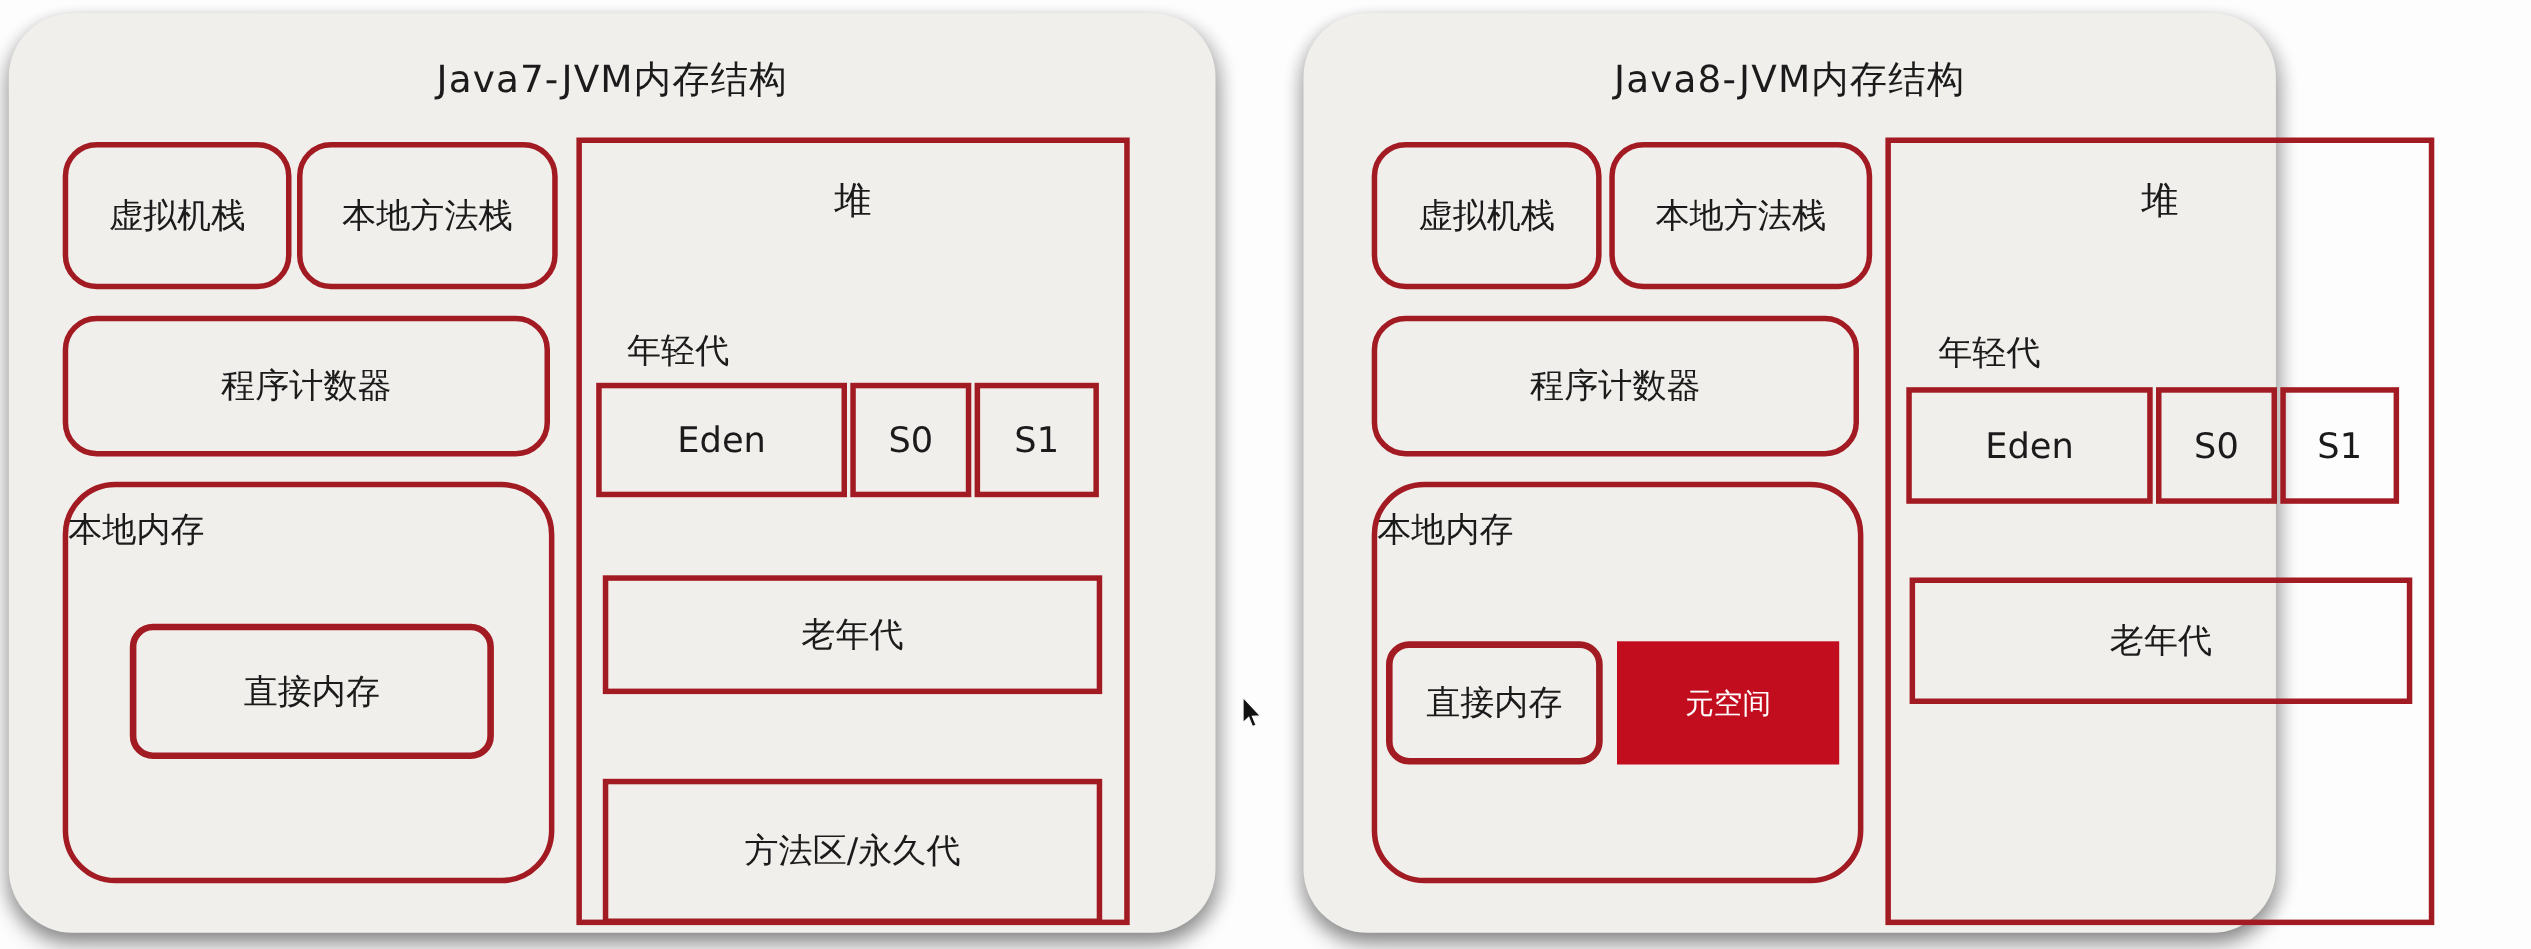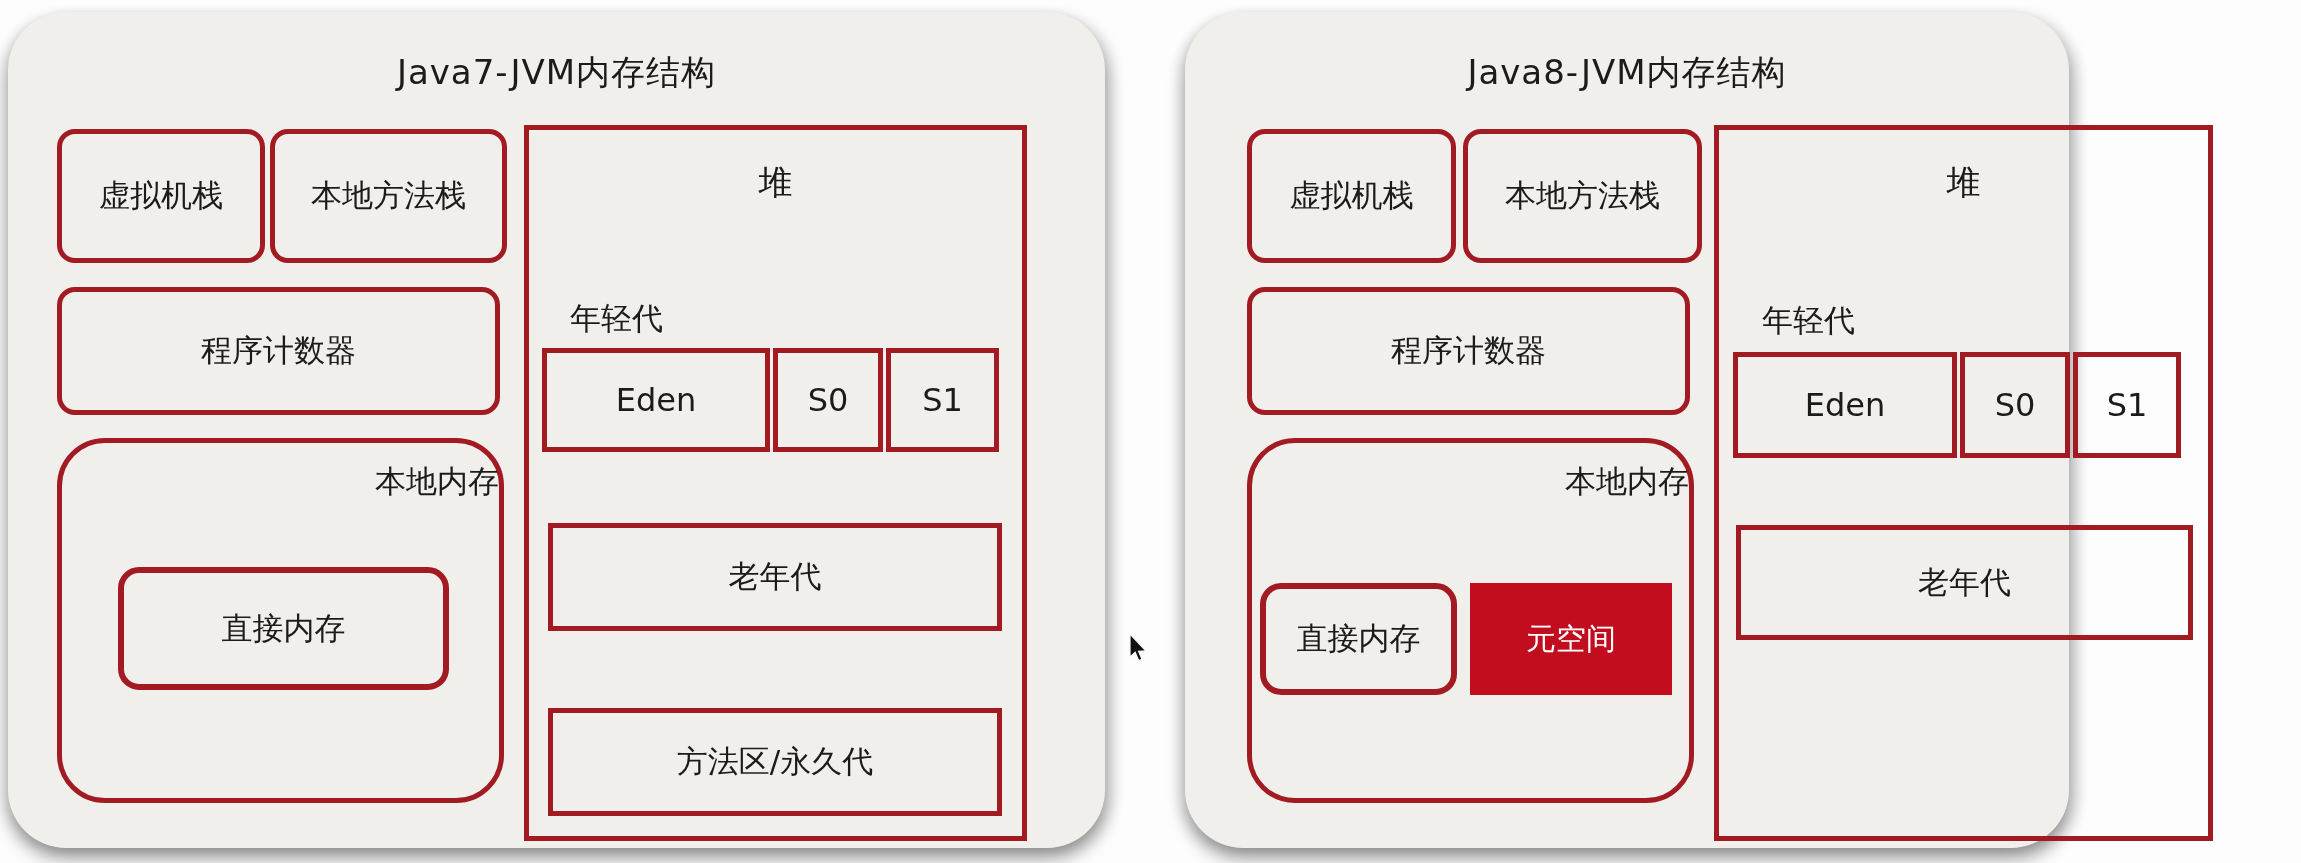--- a/index.html
+++ b/index.html
@@ -17,35 +17,35 @@
     box-shadow:0 12px 18px rgba(0,0,0,.30), 8px 4px 14px rgba(0,0,0,.14), -6px 4px 12px rgba(0,0,0,.10);
   }
   .ptitle{
     position:absolute;top:22px;left:0;right:0;text-align:center;
     font-size:34px;letter-spacing:1px;margin-top:16px;
   }
   .rbox,.sbox,.gen-cell{
     box-sizing:border-box;display:flex;align-items:center;justify-content:center;
     border:5px solid var(--red);font-size:31px;
   }
-  .rbox{position:absolute;border-radius:18px;}
+  .rbox{position:absolute;border-radius:31px;}
   .rbox.big{border-radius:48px;align-items:flex-start;}
   .sbox{position:absolute;border-radius:0;}
   .container-label{
-    position:absolute;top:18px;left:0;right:0;text-align:right;font-size:31px;
+    position:absolute;top:18px;left:0;right:0;text-align:left;font-size:31px;
   }
   .heap{position:absolute;box-sizing:border-box;border:5px solid var(--red);}
   .heap-label{position:absolute;top:30px;left:0;right:0;text-align:center;font-size:34px;}
   .younggen-label{position:absolute;font-size:31px;text-align:right;}
   .gen-row{position:absolute;display:flex;gap:3px;justify-content:space-between;}
   .gen-cell{height:100%;font-size:32px;}
   .direct{border-width:6px;border-radius:21px;}
   .metaspace{
     position:absolute;box-sizing:border-box;display:flex;align-items:center;justify-content:center;
-    font-size:30px;
+    font-size:26px;
   }
   .cursor{position:absolute;}
 </style>
 </head>
 <body>
 
 <div class="stage">
 
   <section class="panel" style="left:8px;top:12px;width:1097px;height:836px;">
     <div class="ptitle">Java7-JVM内存结构</div>
@@ -63,21 +63,21 @@
 
     <div class="heap" style="left:516px;top:113px;width:503px;height:716px;">
       <span class="heap-label">堆</span>
       <span class="younggen-label" style="left:41px;top:168px;">年轻代</span>
       <div class="gen-row" style="left:13px;top:218px;height:104px;">
         <div class="gen-cell" style="width:228px;">Eden</div>
         <div class="gen-cell" style="width:110px;">S0</div>
         <div class="gen-cell" style="width:113px;">S1</div>
       </div>
       <div class="sbox" style="left:19px;top:393px;width:454px;height:108px;">老年代</div>
-      <div class="sbox" style="left:19px;top:578px;width:454px;height:108px;">方法区/永久代</div>
+      <div class="sbox" style="left:19px;top:578px;width:454px;height:132px;">方法区/永久代</div>
     </div>
   </section>
 
   <section class="panel" style="left:1185px;top:12px;width:884px;height:836px;">
     <div class="ptitle">Java8-JVM内存结构</div>
 
     <div class="rbox" style="left:62px;top:117px;width:209px;height:134px;">虚拟机栈</div>
 
     <div class="rbox" style="left:278px;top:117px;width:239px;height:134px;">本地方法栈</div>
 

